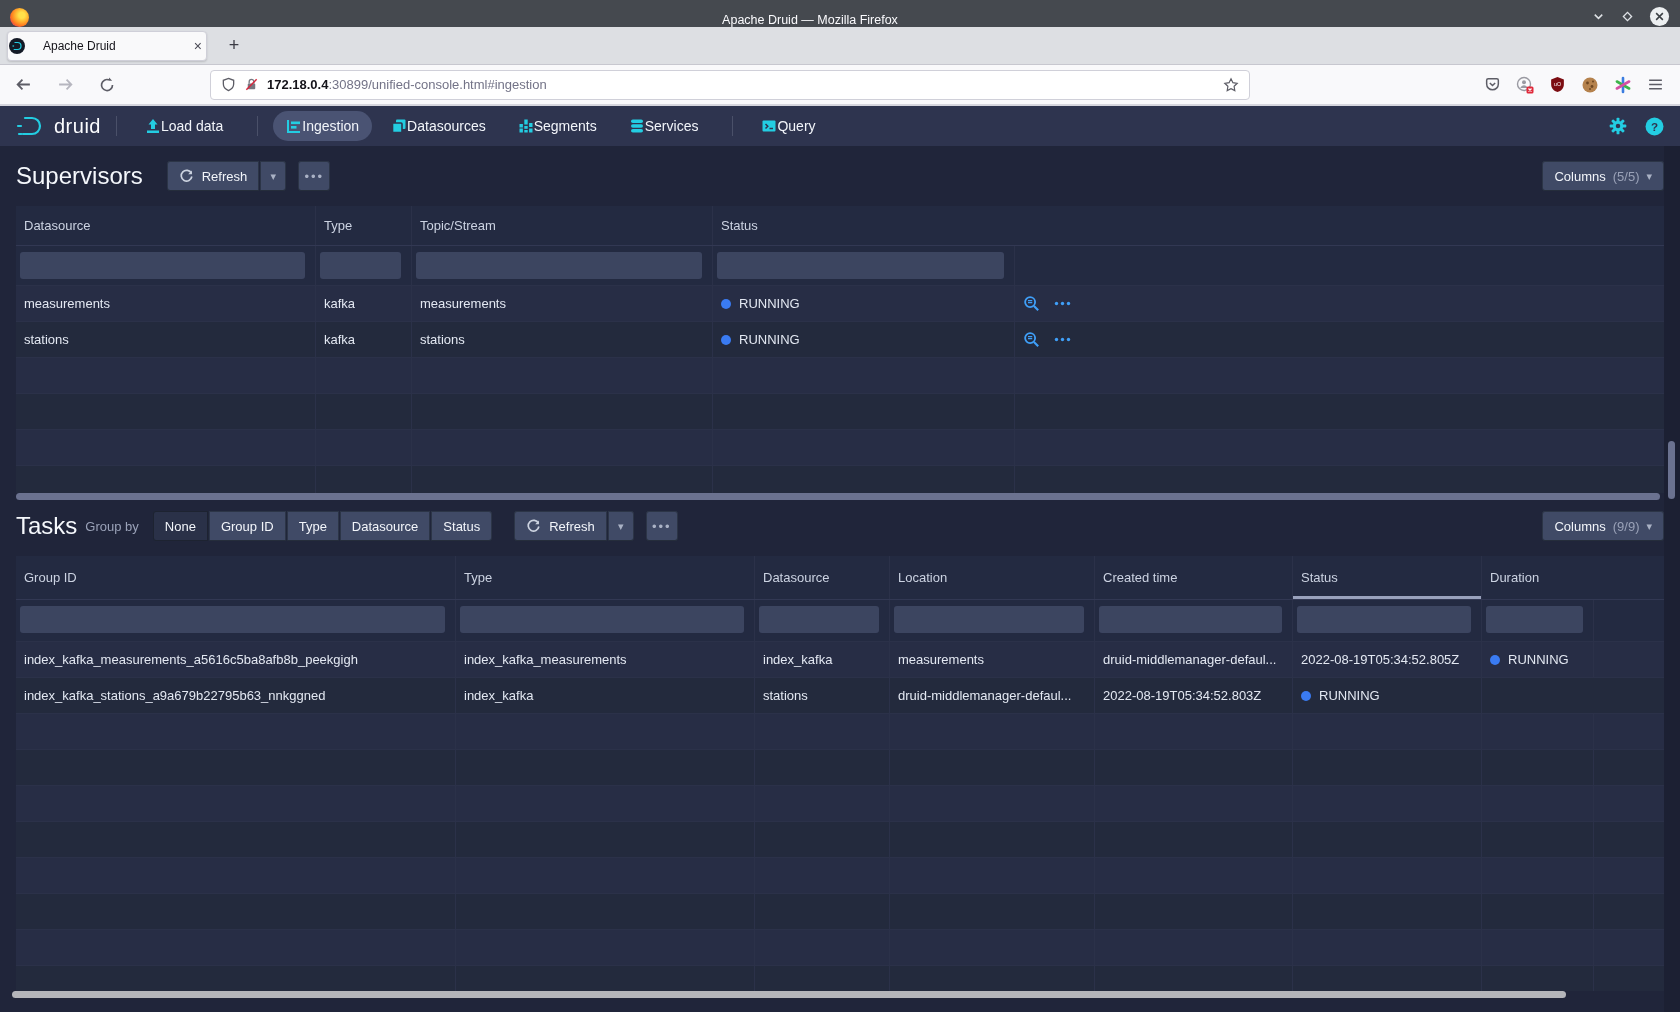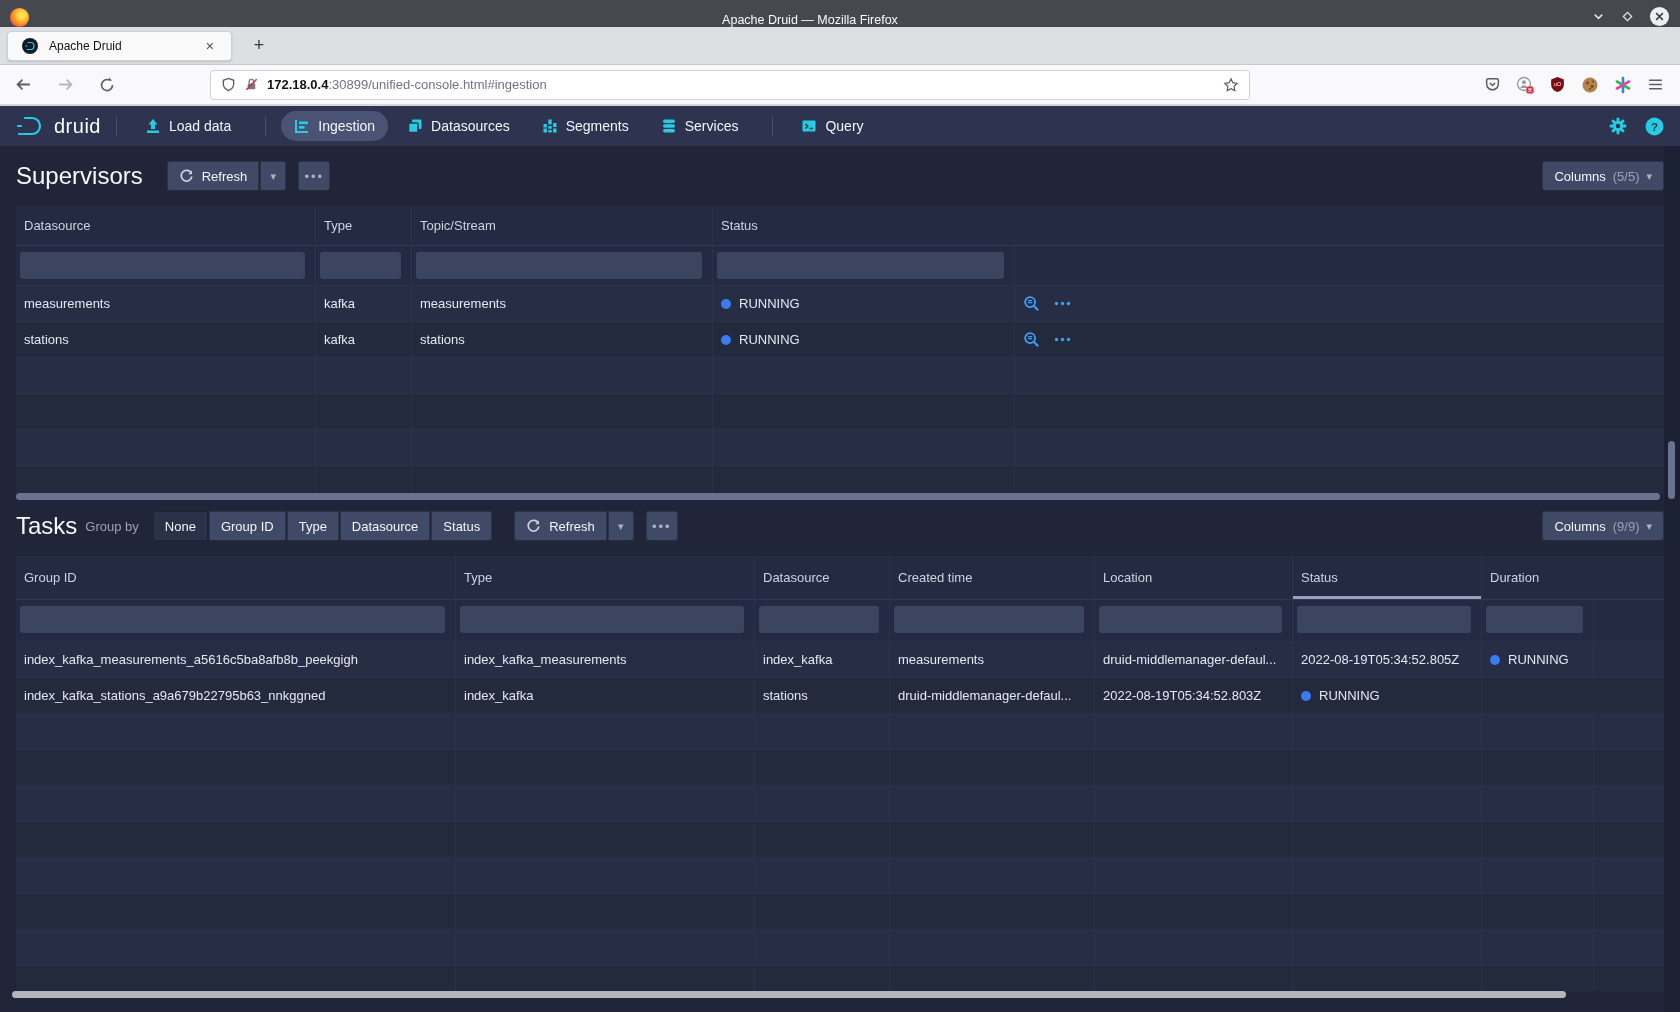--- a/index.html
+++ b/index.html
@@ -8,41 +8,41 @@
 
   
   .titlebar { height:27px; background:#45494f; display:flex; align-items:flex-end; padding:0 10px; flex:none; }
   .ff-logo { width:19px; height:19px; border-radius:50%;
     background:radial-gradient(circle at 62% 38%, #ffe14a 0 18%, #ffb12e 40%, #ff7a1f 62%, #e3366a 85%, #b5007f 100%); }
   .win-title { flex:1; text-align:center; color:#fbfbfe; font-size:12.5px; }
   .win-controls { display:flex; align-items:center; gap:14px; }
   .win-controls svg { display:block; }
 
   .tabstrip { height:38px; background:#dddfe3; border-bottom:1px solid #c7c7cf; display:flex; align-items:center; padding-left:7px; flex:none; }
-  .tab { width:225px; height:30px; background:#f9f9fa; border:1px solid #cfcfd8; border-radius:4px;
-    box-shadow:0 1px 2px rgba(0,0,0,.15); display:flex; align-items:center; gap:11px; padding:0 14px; }
+  .tab { width:200px; height:30px; background:#f9f9fa; border:1px solid #cfcfd8; border-radius:4px;
+    box-shadow:0 1px 2px rgba(0,0,0,.15); display:flex; align-items:center; gap:18px; padding:0 1px; }
   .tab-title { flex:1; font-size:12px; color:#15141a; white-space:nowrap; overflow:hidden; }
   .tab-close { color:#4a4a55; font-size:14px; line-height:1; padding:1px 3px; border-radius:2px; }
   .new-tab { margin-left:14px; font-size:18px; color:#3a3a44; width:26px; height:26px; display:flex; align-items:center; justify-content:center; border-radius:4px; }
 
   .toolbar { height:41px; background:#f9f9fb; border-bottom:2px solid #d6d6de; display:flex; align-items:center; padding:0 10px; flex:none; }
   .nav-btns { display:flex; align-items:center; gap:16px; width:200px; }
   .tb-icon { display:flex; align-items:center; justify-content:center; width:26px; height:26px; border-radius:4px; }
   .urlbar { width:1040px; height:30px; background:#ffffff; border:1px solid #d0d0d9; border-radius:4px;
     display:flex; align-items:center; padding:0 10px; gap:8px; }
   .url-text { flex:1; font-size:13px; color:#737387; white-space:nowrap; overflow:hidden; }
   .url-host { color:#15141a; font-weight:700; }
   .tb-right { flex:1; display:flex; align-items:center; justify-content:flex-end; gap:15px; padding-right:6px; }
 
   
   .appnav { height:40px; background:var(--nav_bg,#2e344f); display:flex; align-items:center; padding:0 16px; flex:none; color:#f2f5fa; }
   .brand { display:flex; align-items:center; gap:8px; color:var(--accent_cyan,#23cde2); }
   .brand-text { color:#fcfdff; font-size:20px; letter-spacing:.5px; }
   .nav-sep { width:1px; height:20px; background:#4a5069; margin:0 15px; }
-  .nav-item { display:flex; align-items:center; gap:8px; height:30px; padding:0 13px; border-radius:15px; font-size:14px; color:#f2f5fa; margin-right:6px; }
+  .nav-item { display:flex; align-items:center; height:30px; padding:0 13px; border-radius:15px; font-size:14px; color:#f2f5fa; margin-right:6px; }
   .nav-item.active { background:var(--pill_bg,#4a5373); }
   .nav-item svg { color:var(--accent_cyan,#23cde2); }
   .nav-right { margin-left:auto; display:flex; align-items:center; gap:18px; color:var(--accent_cyan,#23cde2); }
 
   
   .main { flex:1; position:relative; background:var(--page_bg,#20253a); }
 
   .sec-toolbar { display:flex; align-items:center; padding:0 16px; }
   .sec-toolbar.sup { height:60px; }
   .sec-toolbar.tasks { height:36px; margin-top:7px; }
@@ -426,22 +426,22 @@
           <span class="dim">(9/9)</span>
           <span class="caret-glyph">▾</span>
       </button>
     </div>
 
     <div class="tbl tasks">
       <div class="thead">
         <div class="th">Group ID</div>
         <div class="th">Type</div>
         <div class="th">Datasource</div>
+        <div class="th">Location</div>
         <div class="th">Created time</div>
-        <div class="th">Location</div>
         <div class="th sorted">Status</div>
         <div class="th">Duration</div>
       </div>
       <div class="tfilter">
         <div><input style=""></div>
         <div><input style=""></div>
         <div><input style=""></div>
         <div><input style=""></div>
         <div><input style=""></div>
         <div><input style=""></div>

